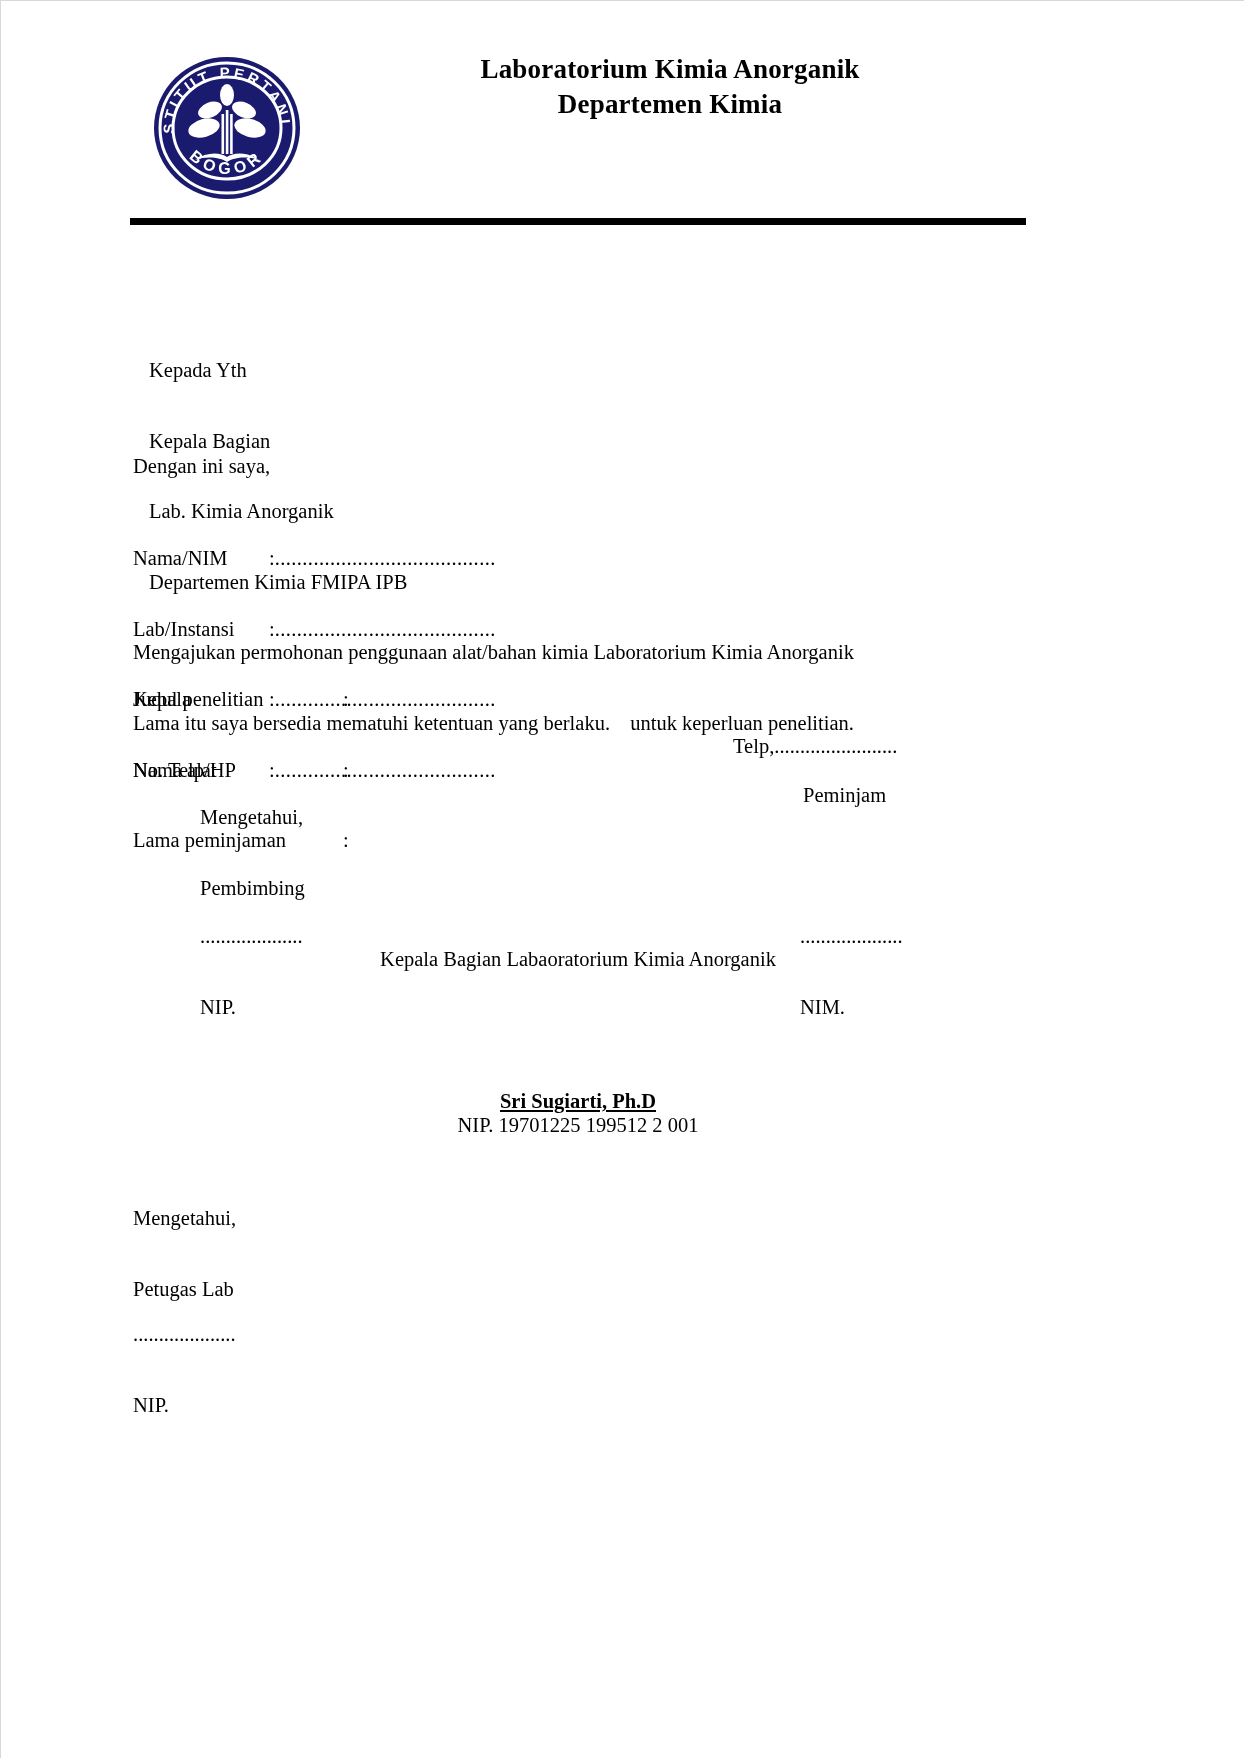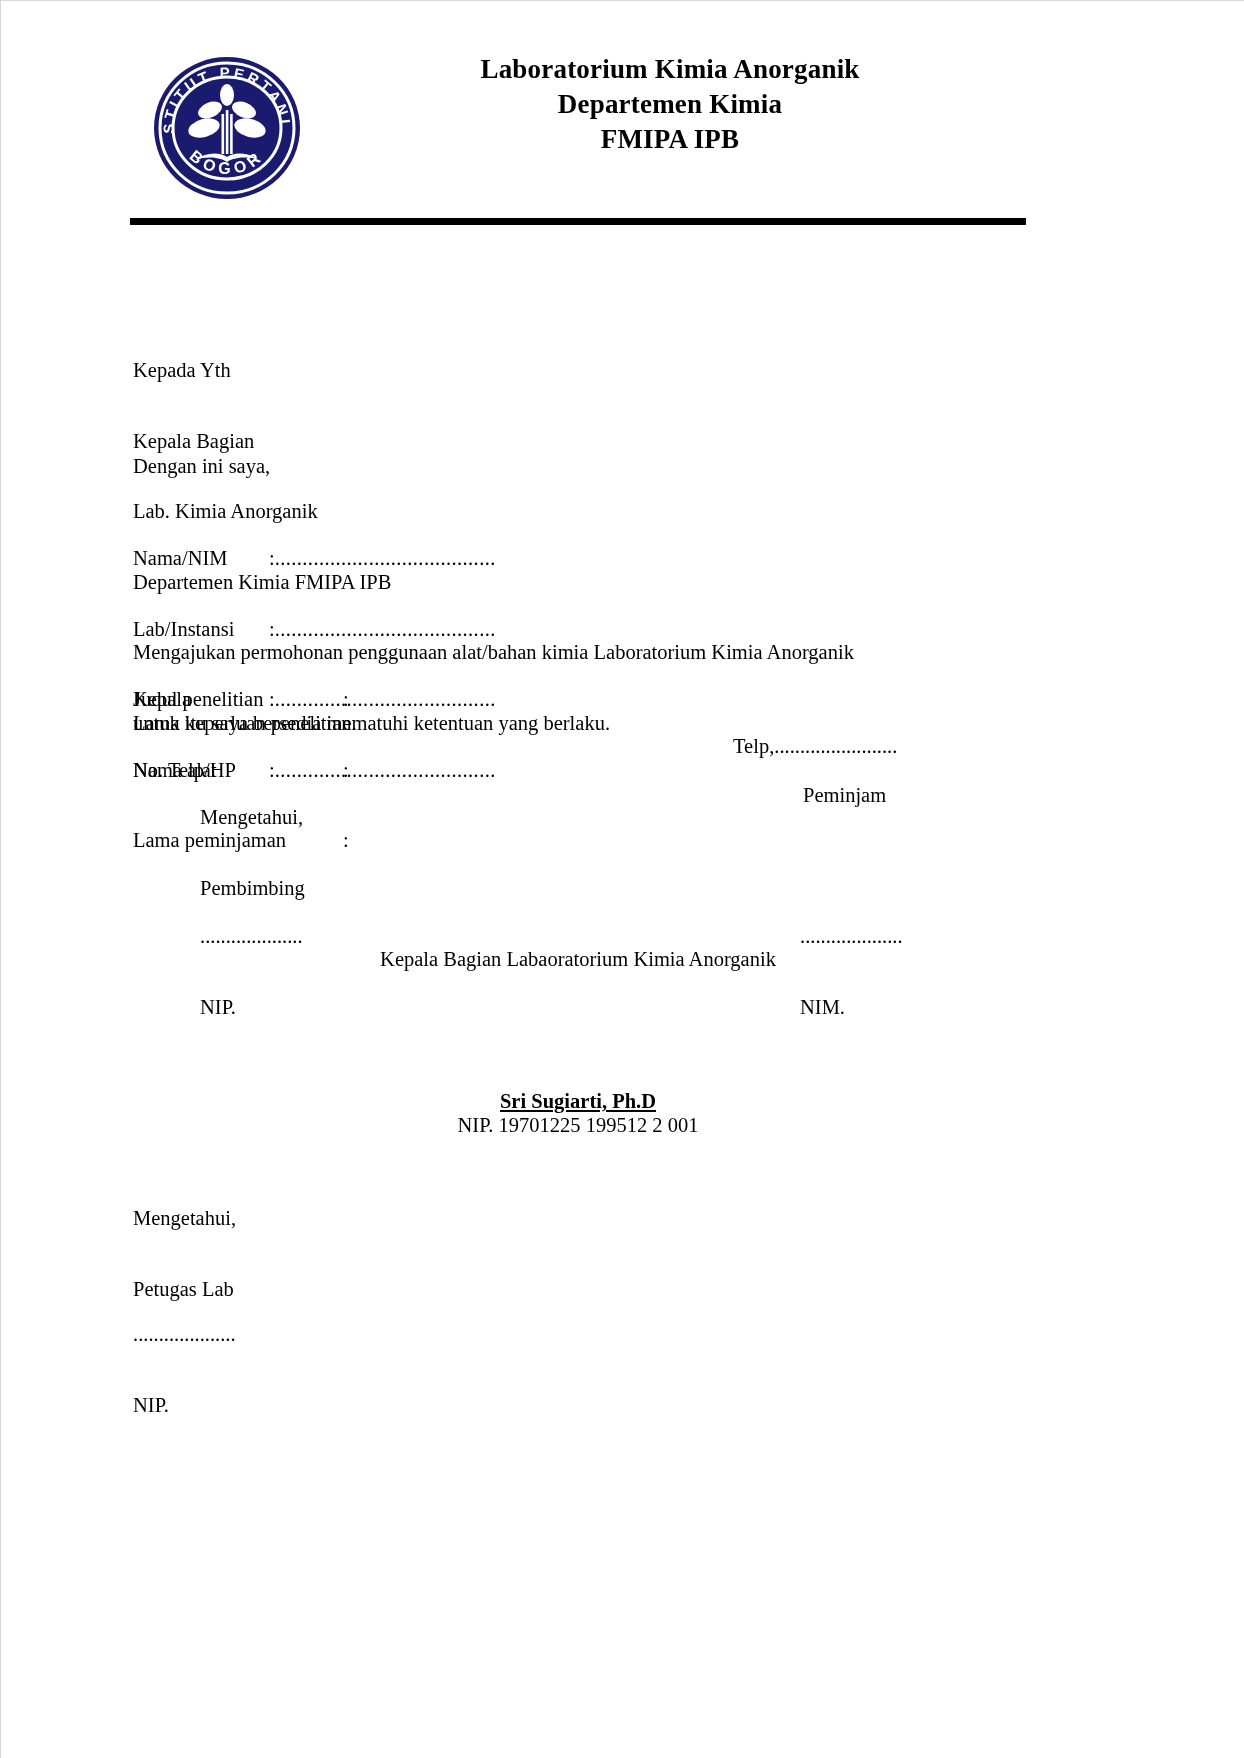--- a/index.html
+++ b/index.html
@@ -87,34 +87,34 @@
     position: absolute;
     left: 0;
     top: 0;
     width: 1244px;
     font-size: 20.5px;
     line-height: 23.5px;
   }
   .blk { position: absolute; white-space: pre; }
 
   #addressee { left: 133px; top: 312px; }
-  #addressee .ln { display: block; }
+  #addressee .ln { display: block; margin-left: 16px; }
 
   #intro { left: 133px; top: 455px; }
 
   
   #fields { left: 133px; top: 500px; }
   .fieldrow { display: block; height: 23.5px; white-space: pre; }
   .fl { display: inline-block; }
   .fl-a { width: 136px; }
   .fl-b { width: 210px; }
   .dots { letter-spacing: 0.4px; }
 
   #para1 { left: 133px; top: 594px; }
-  #para1 .ln { display: block; }
+  #para1 .ln { display: block; text-align: right; }
 
   #fields2 { left: 133px; top: 641px; }
 
   #closing { left: 133px; top: 712px; }
 
   
   #bogor-line { left: 733px; top: 735px; }
 
   #sig-left-head { left: 200px; top: 759px; }
   #sig-left-head .ln { display: block; }
@@ -198,21 +198,20 @@
 
           <path d="M 47,108 C 58,100 72,100 79,105 C 86,100 100,100 111,108
                    C 100,104 86,105 79,110 C 72,105 58,104 47,108 Z"></path>
         </g>
       </svg>
     </div>
 
     <div id="org-title">
       <span class="ln">Laboratorium Kimia Anorganik</span>
       <span class="ln">Departemen Kimia</span>
-      <span class="ln">FMIPA IPB</span>
     </div>
   </div>
 
   <div id="head-rule"></div>
 
 
   <div id="body-area">
 
     <div class="blk" id="addressee">
       <span class="ln">Kepada Yth</span>

